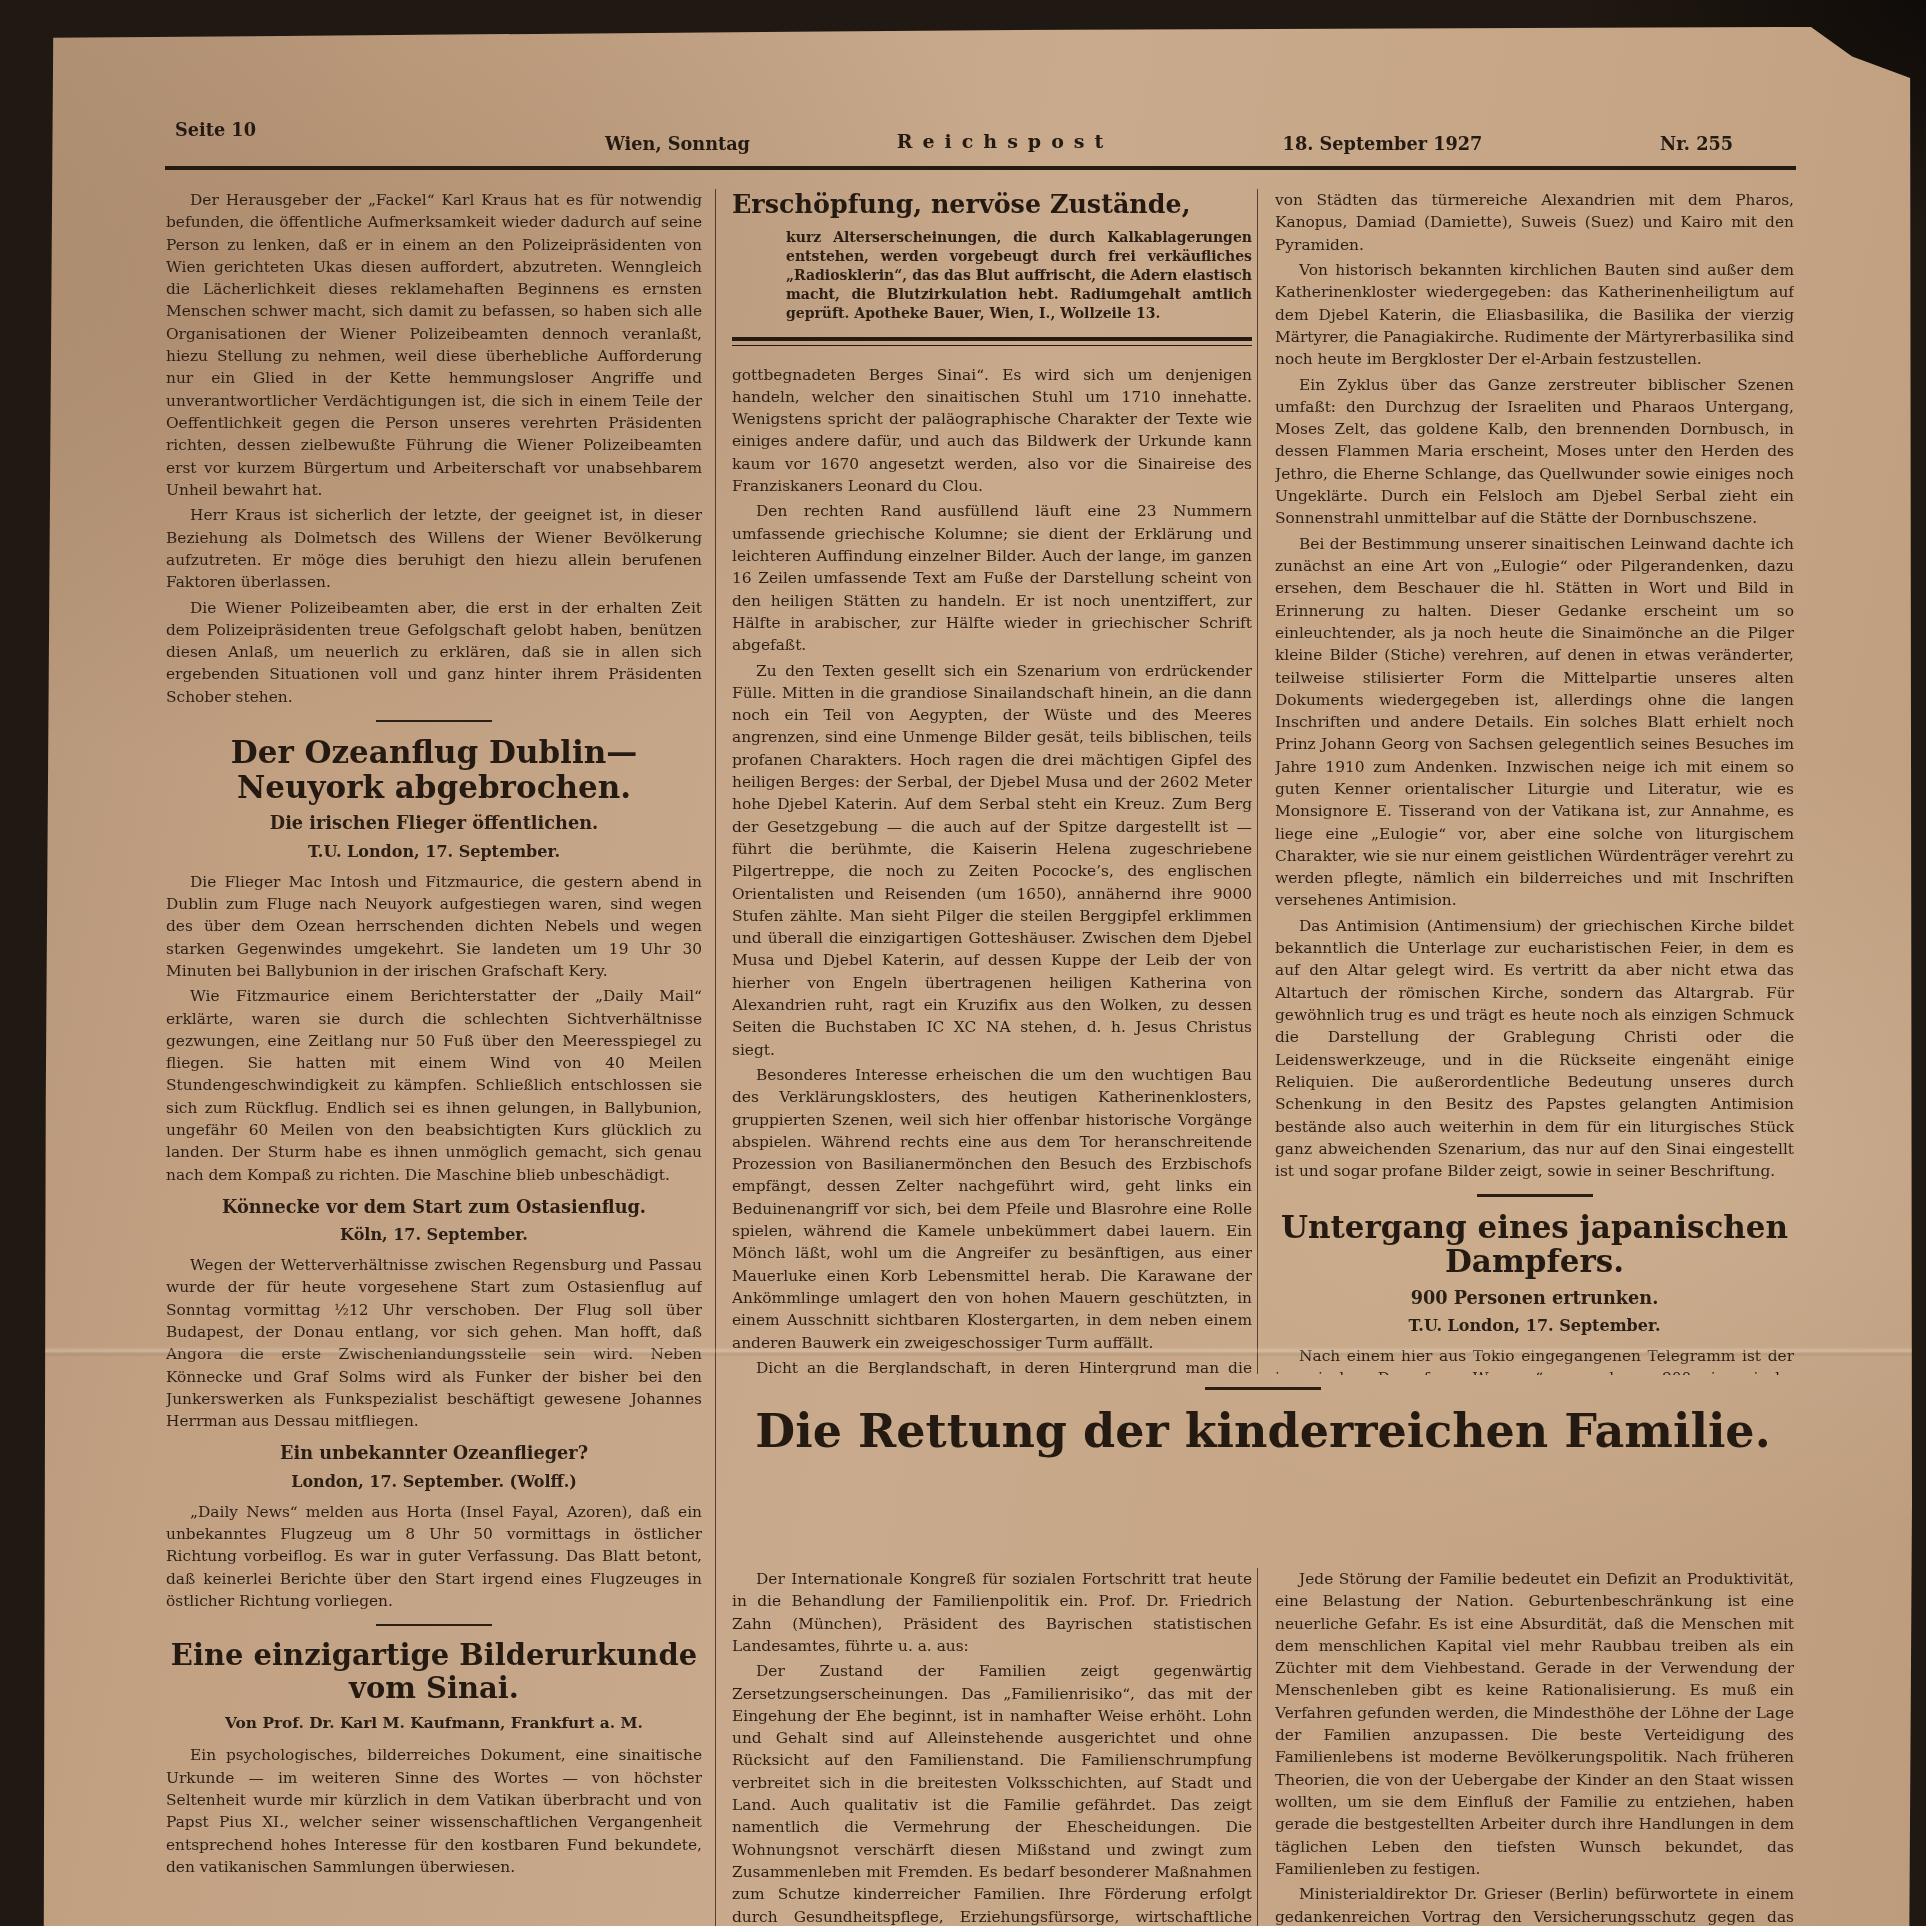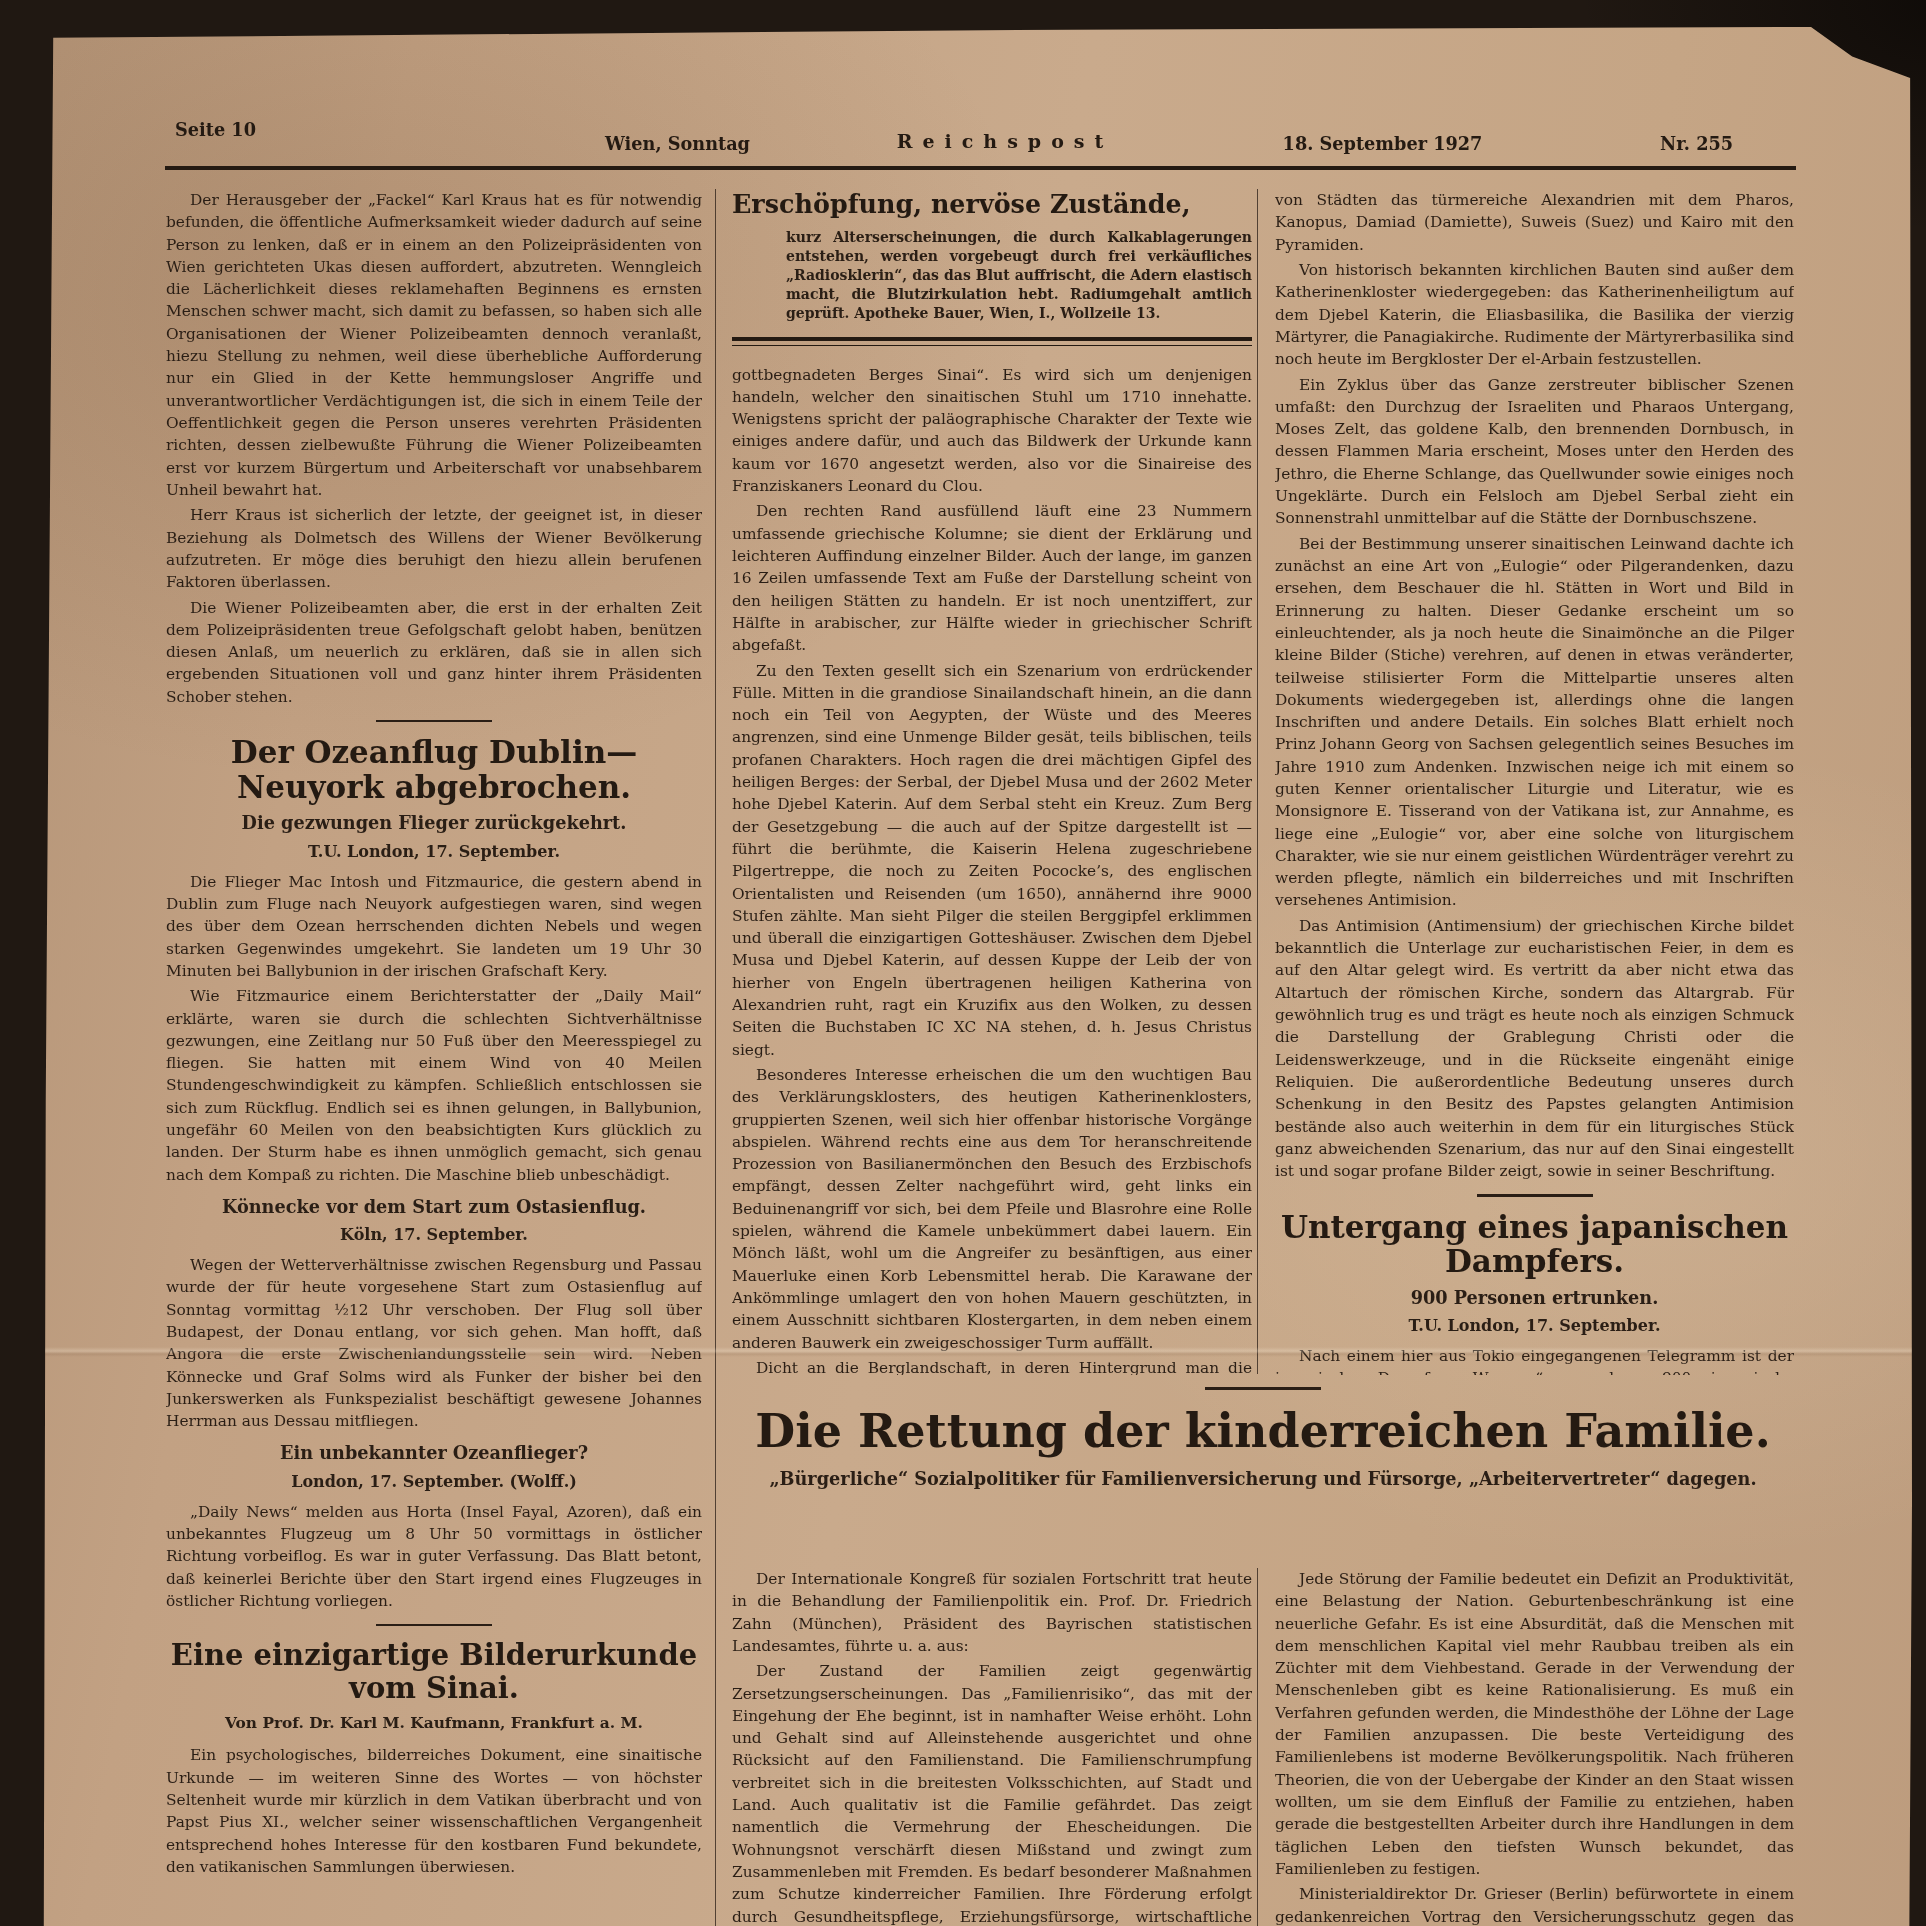--- a/index.html
+++ b/index.html
@@ -59,21 +59,21 @@
     <div class="abs vrule" style="left:673px;top:162px;height:2427px;"></div>
     <div class="abs vrule" style="left:1215px;top:162px;height:1185px;"></div>
     <div class="abs vrule" style="left:1215px;top:1541px;height:1036px;"></div>
 
     <div class="abs col" style="left:124px;top:162px;width:536px;height:2500px;">
       <p>Der Herausgeber der „Fackel“ Karl Kraus hat es für notwendig befunden, die öffentliche Aufmerksamkeit wieder dadurch auf seine Person zu lenken, daß er in einem an den Polizeipräsidenten von Wien gerichteten Ukas diesen auffordert, abzutreten. Wenngleich die Lächerlichkeit dieses reklamehaften Beginnens es ernsten Menschen schwer macht, sich damit zu befassen, so haben sich alle Organisationen der Wiener Polizeibeamten dennoch veranlaßt, hiezu Stellung zu nehmen, weil diese überhebliche Aufforderung nur ein Glied in der Kette hemmungsloser Angriffe und unverantwortlicher Verdächtigungen ist, die sich in einem Teile der Oeffentlichkeit gegen die Person unseres verehrten Präsidenten richten, dessen zielbewußte Führung die Wiener Polizeibeamten erst vor kurzem Bürgertum und Arbeiterschaft vor unabsehbarem Unheil bewahrt hat.</p>
       <p>Herr Kraus ist sicherlich der letzte, der geeignet ist, in dieser Beziehung als Dolmetsch des Willens der Wiener Bevölkerung aufzutreten. Er möge dies beruhigt den hiezu allein berufenen Faktoren überlassen.</p>
       <p>Die Wiener Polizeibeamten aber, die erst in der erhalten Zeit dem Polizeipräsidenten treue Gefolgschaft gelobt haben, benützen diesen Anlaß, um neuerlich zu erklären, daß sie in allen sich ergebenden Situationen voll und ganz hinter ihrem Präsidenten Schober stehen.</p>
       <div class="divider"></div>
       <div class="h1 h-two">Der Ozeanflug Dublin—Neuyork abgebrochen.</div>
-      <div class="subhead">Die gezwungen Flieger zurückgekehrt.</div>
+      <div class="subhead">Die irischen Flieger öffentlichen.</div>
       <div class="dateline">T.U. London, 17. September.</div>
       <p>Die Flieger Mac Intosh und Fitzmaurice, die gestern abend in Dublin zum Fluge nach Neuyork aufgestiegen waren, sind wegen des über dem Ozean herrschenden dichten Nebels und wegen starken Gegenwindes umgekehrt. Sie landeten um 19 Uhr 30 Minuten bei Ballybunion in der irischen Grafschaft Kery.</p>
       <p>Wie Fitzmaurice einem Berichterstatter der „Daily Mail“ erklärte, waren sie durch die schlechten Sichtverhältnisse gezwungen, eine Zeitlang nur 50 Fuß über den Meeresspiegel zu fliegen. Sie hatten mit einem Wind von 40 Meilen Stundengeschwindigkeit zu kämpfen. Schließlich entschlossen sie sich zum Rückflug. Endlich sei es ihnen gelungen, in Ballybunion, ungefähr 60 Meilen von den beabsichtigten Kurs glücklich zu landen. Der Sturm habe es ihnen unmöglich gemacht, sich genau nach dem Kompaß zu richten. Die Maschine blieb unbeschädigt.</p>
       <div class="subhead" style="margin-top:10px;">Könnecke vor dem Start zum Ostasienflug.</div>
       <div class="dateline">Köln, 17. September.</div>
       <p>Wegen der Wetterverhältnisse zwischen Regensburg und Passau wurde der für heute vorgesehene Start zum Ostasienflug auf Sonntag vormittag ½12 Uhr verschoben. Der Flug soll über Budapest, der Donau entlang, vor sich gehen. Man hofft, daß Angora die erste Zwischenlandungsstelle sein wird. Neben Könnecke und Graf Solms wird als Funker der bisher bei den Junkerswerken als Funkspezialist beschäftigt gewesene Johannes Herrman aus Dessau mitfliegen.</p>
       <div class="subhead" style="margin-top:10px;">Ein unbekannter Ozeanflieger?</div>
       <div class="dateline">London, 17. September. (Wolff.)</div>
       <p>„Daily News“ melden aus Horta (Insel Fayal, Azoren), daß ein unbekanntes Flugzeug um 8 Uhr 50 vormittags in östlicher Richtung vorbeiflog. Es war in guter Verfassung. Das Blatt betont, daß keinerlei Berichte über den Start irgend eines Flugzeuges in östlicher Richtung vorliegen.</p>
       <div class="divider"></div>
@@ -103,21 +103,20 @@
       <div class="divider"></div>
       <div class="h1 h-two">Untergang eines japanischen Dampfers.</div>
       <div class="subhead">900 Personen ertrunken.</div>
       <div class="dateline">T.U. London, 17. September.</div>
       <p>Nach einem hier aus Tokio eingegangenen Telegramm ist der japanische Dampfer „Wusung“ gesunken. 900 japanische Arbeiter, die sich an Bord befanden, sind ertrunken.</p>
     </div>
 
     <div class="abs" style="left:690px;top:1360px;width:1062px;">
       <div class="divider" style="margin:0 auto 17px auto;"></div>
       <div class="fam-head">Die Rettung der kinderreichen Familie.</div>
-      <div class="fam-sub">„Bürgerliche“ Sozialpolitiker für Familienversicherung und Fürsorge, „Arbeitervertreter“ dagegen.</div>
     </div>
 
     <div class="abs col" style="left:690px;top:1541px;width:520px;height:1040px;">
       <p>Der Internationale Kongreß für sozialen Fortschritt trat heute in die Behandlung der Familienpolitik ein. Prof. Dr. Friedrich Zahn (München), Präsident des Bayrischen statistischen Landesamtes, führte u. a. aus:</p>
       <p>Der Zustand der Familien zeigt gegenwärtig Zersetzungserscheinungen. Das „Familienrisiko“, das mit der Eingehung der Ehe beginnt, ist in namhafter Weise erhöht. Lohn und Gehalt sind auf Alleinstehende ausgerichtet und ohne Rücksicht auf den Familienstand. Die Familienschrumpfung verbreitet sich in die breitesten Volksschichten, auf Stadt und Land. Auch qualitativ ist die Familie gefährdet. Das zeigt namentlich die Vermehrung der Ehescheidungen. Die Wohnungsnot verschärft diesen Mißstand und zwingt zum Zusammenleben mit Fremden. Es bedarf besonderer Maßnahmen zum Schutze kinderreicher Familien. Ihre Förderung erfolgt durch Gesundheitspflege, Erziehungsfürsorge, wirtschaftliche Fürsorge und Hebung der sittlichen Grundlagen der Familie. Die wirtschaftliche Fürsorge soll bewirken, daß der Kinderreiche innerhalb seiner sozialen Schicht nicht hinter dem Ledigen und Kinderarmen zurückgesetzt ist. Er muß einen Ausgleich erhalten, sowohl durch Verminderung seines Aufwandes als auch durch Erhöhung seiner Einnahmen. Er muß Erleichterungen haben am Gebiete des öffentlichen und privaten Bedarfs: Wohnung, Ernährung, Kleidung, Schulbildung, Arzt, Dienstpersonal usw. Die bestehenden Steuerbegünstigungen kinderreicher Familien müssen namhaft erhöht werden.</p>
 
     </div>
 
     <div class="abs col" style="left:1233px;top:1541px;width:519px;height:1040px;">
       <p>Jede Störung der Familie bedeutet ein Defizit an Produktivität, eine Belastung der Nation. Geburtenbeschränkung ist eine neuerliche Gefahr. Es ist eine Absurdität, daß die Menschen mit dem menschlichen Kapital viel mehr Raubbau treiben als ein Züchter mit dem Viehbestand. Gerade in der Verwendung der Menschenleben gibt es keine Rationalisierung. Es muß ein Verfahren gefunden werden, die Mindesthöhe der Löhne der Lage der Familien anzupassen. Die beste Verteidigung des Familienlebens ist moderne Bevölkerungspolitik. Nach früheren Theorien, die von der Uebergabe der Kinder an den Staat wissen wollten, um sie dem Einfluß der Familie zu entziehen, haben gerade die bestgestellten Arbeiter durch ihre Handlungen in dem täglichen Leben den tiefsten Wunsch bekundet, das Familienleben zu festigen.</p>

